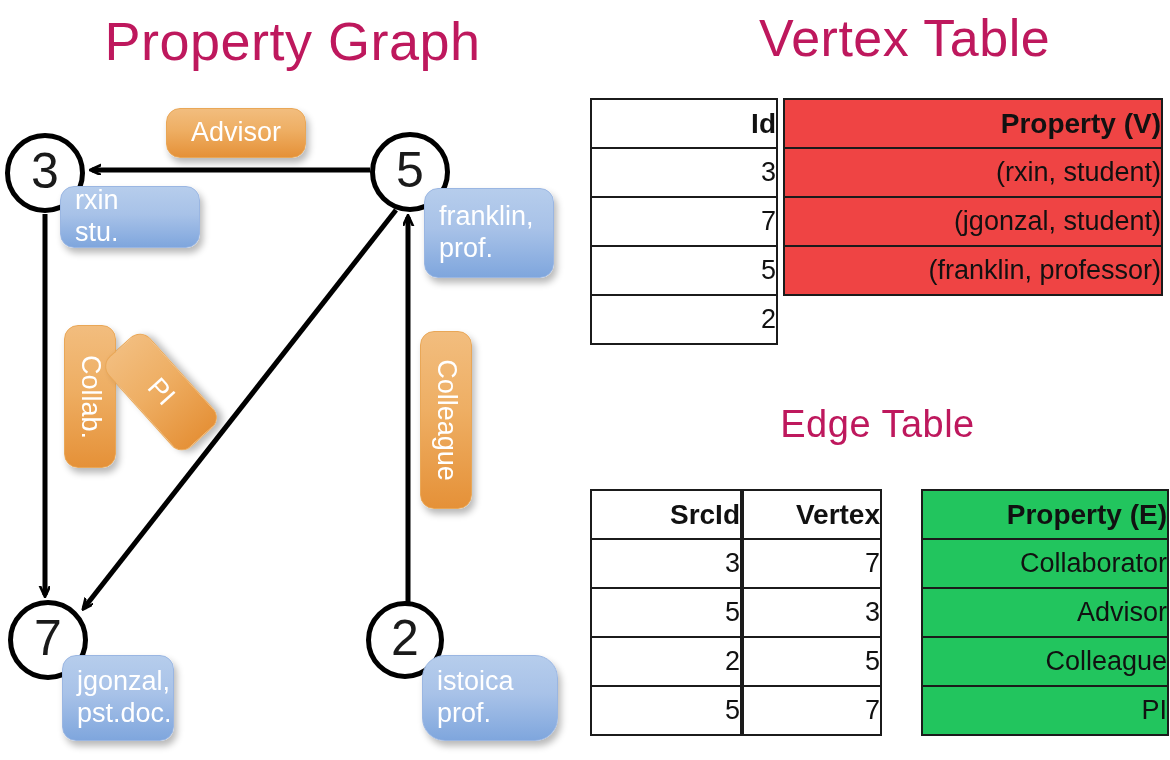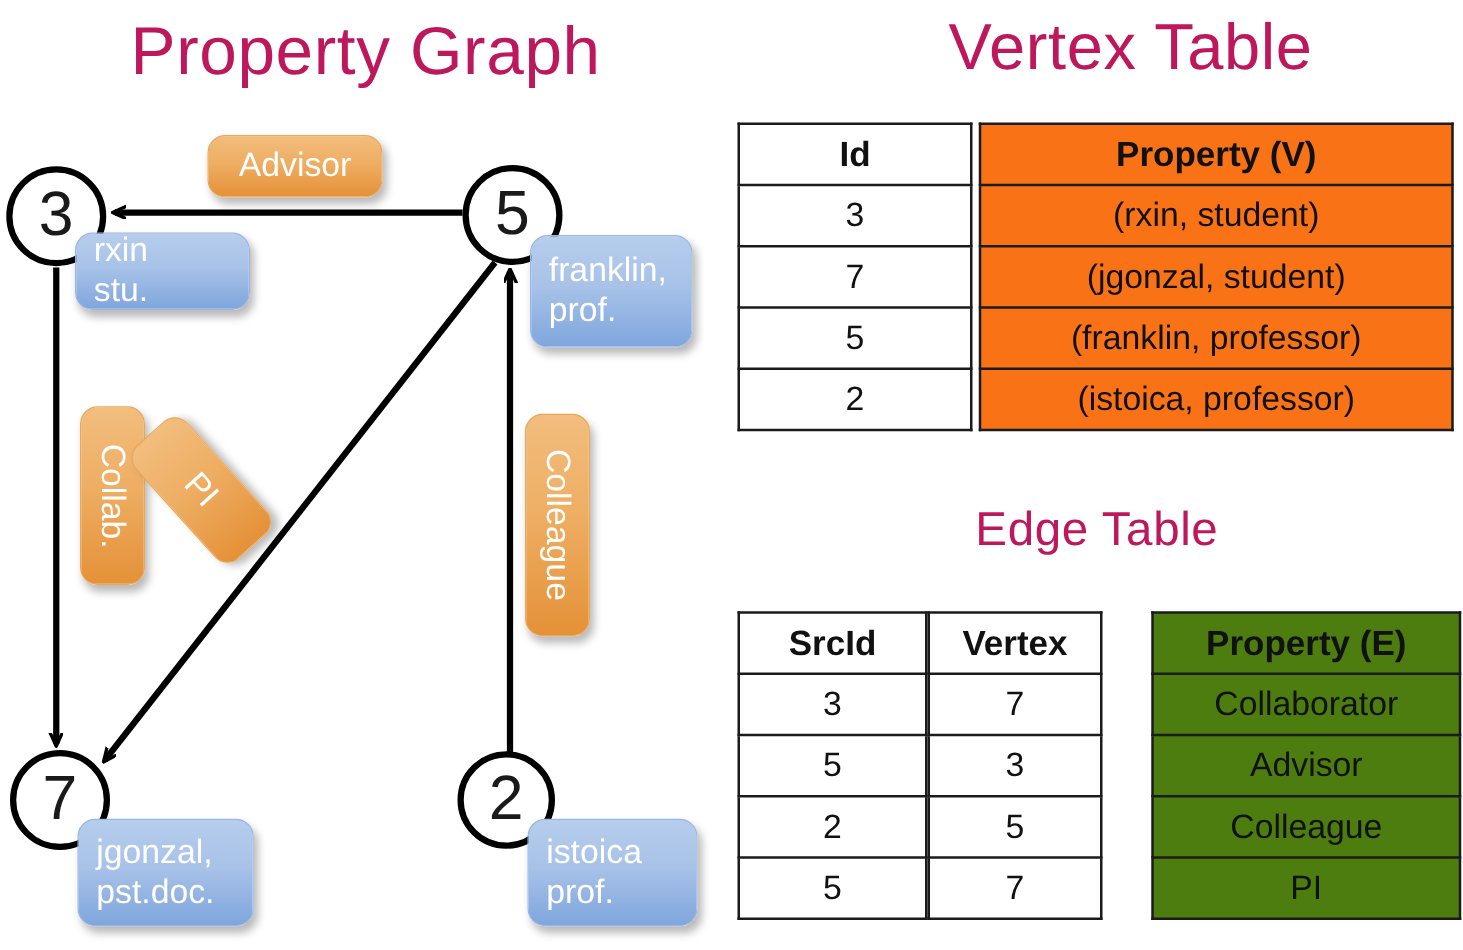--- a/index.html
+++ b/index.html
@@ -118,35 +118,35 @@
   }
 
   
   .tbl {
     border-collapse: collapse;
     table-layout: fixed;
     font-family: "Liberation Sans", sans-serif;
   }
   .tbl td, .tbl th {
     border: 2px solid #1b1b1b;
-    text-align: center;
+    text-align: right;
     font-weight: 400;
     font-size: 27px;
     color: #111111;
     padding: 0;
     height: 47px;
     line-height: 47px;
     white-space: nowrap;
   }
   .tbl th {
     font-weight: bold;
     font-size: 28px;
   }
-  .cell-blue { background: #f97316; }
-  .cell-orange { background: #4d7c0f; }
+  .cell-blue { background: #ef4444; }
+  .cell-orange { background: #22c55e; }
 
   
   #vertex-table-wrap { left: 590px; top: 98px; }
   #vertex-id-tbl   { position: absolute; left: 0px;  top: 0px; width: 188px; }
   #vertex-prop-tbl { position: absolute; left: 193px; top: 0px; width: 380px; }
 
   
   #edge-table-wrap { left: 590px; top: 489px; }
   #edge-src-tbl  { position: absolute; left: 0px;   top: 0px; width: 152px; }
   #edge-dst-tbl  { position: absolute; left: 152px; top: 0px; width: 140px; }
@@ -193,26 +193,26 @@
   <div class="abs chip blue" style="left:60px; top:186px; width:140px; height:62px;">
     <div>rxin</div>
     <div>stu.</div>
   </div>
 
   <div class="abs chip blue" style="left:424px; top:188px; width:130px; height:90px;">
     <div>franklin,</div>
     <div>prof.</div>
   </div>
 
-  <div class="abs chip blue" style="left:62px; top:655px; width:141px; height:86px;">
+  <div class="abs chip blue" style="left:62px; top:655px; width:112px; height:86px;text-align:center;">
     <div>jgonzal,</div>
     <div>pst.doc.</div>
   </div>
 
-  <div class="abs chip blue" style="left:422px; top:655px; width:136px; height:86px;">
+  <div class="abs chip blue" style="left:422px; top:655px; width:136px; height:86px;border-radius:23px;">
     <div>istoica</div>
     <div>prof.</div>
   </div>
 
   <div class="abs chip orange center" style="left:166px; top:108px; width:140px; height:50px;">
     <div>Advisor</div>
   </div>
 
   <div class="abs chip orange chip-vert" style="left:64px; top:325px; width:52px; height:143px;">
     <div class="vtext">Collab.</div>
@@ -255,23 +255,20 @@
     </tr>
     <tr>
       <td class="cell-blue">(rxin, student)</td>
     </tr>
     <tr>
       <td class="cell-blue">(jgonzal, student)</td>
     </tr>
     <tr>
       <td class="cell-blue">(franklin, professor)</td>
     </tr>
-    <tr>
-      <td class="cell-blue">(istoica, professor)</td>
-    </tr>
   </tbody>
     </table>
 </div>
 
 <div class="abs" id="edge-table-wrap">
   <table class="tbl" id="edge-src-tbl">
     <tbody>
         <tr>
       <th>SrcId</th>
     </tr>

